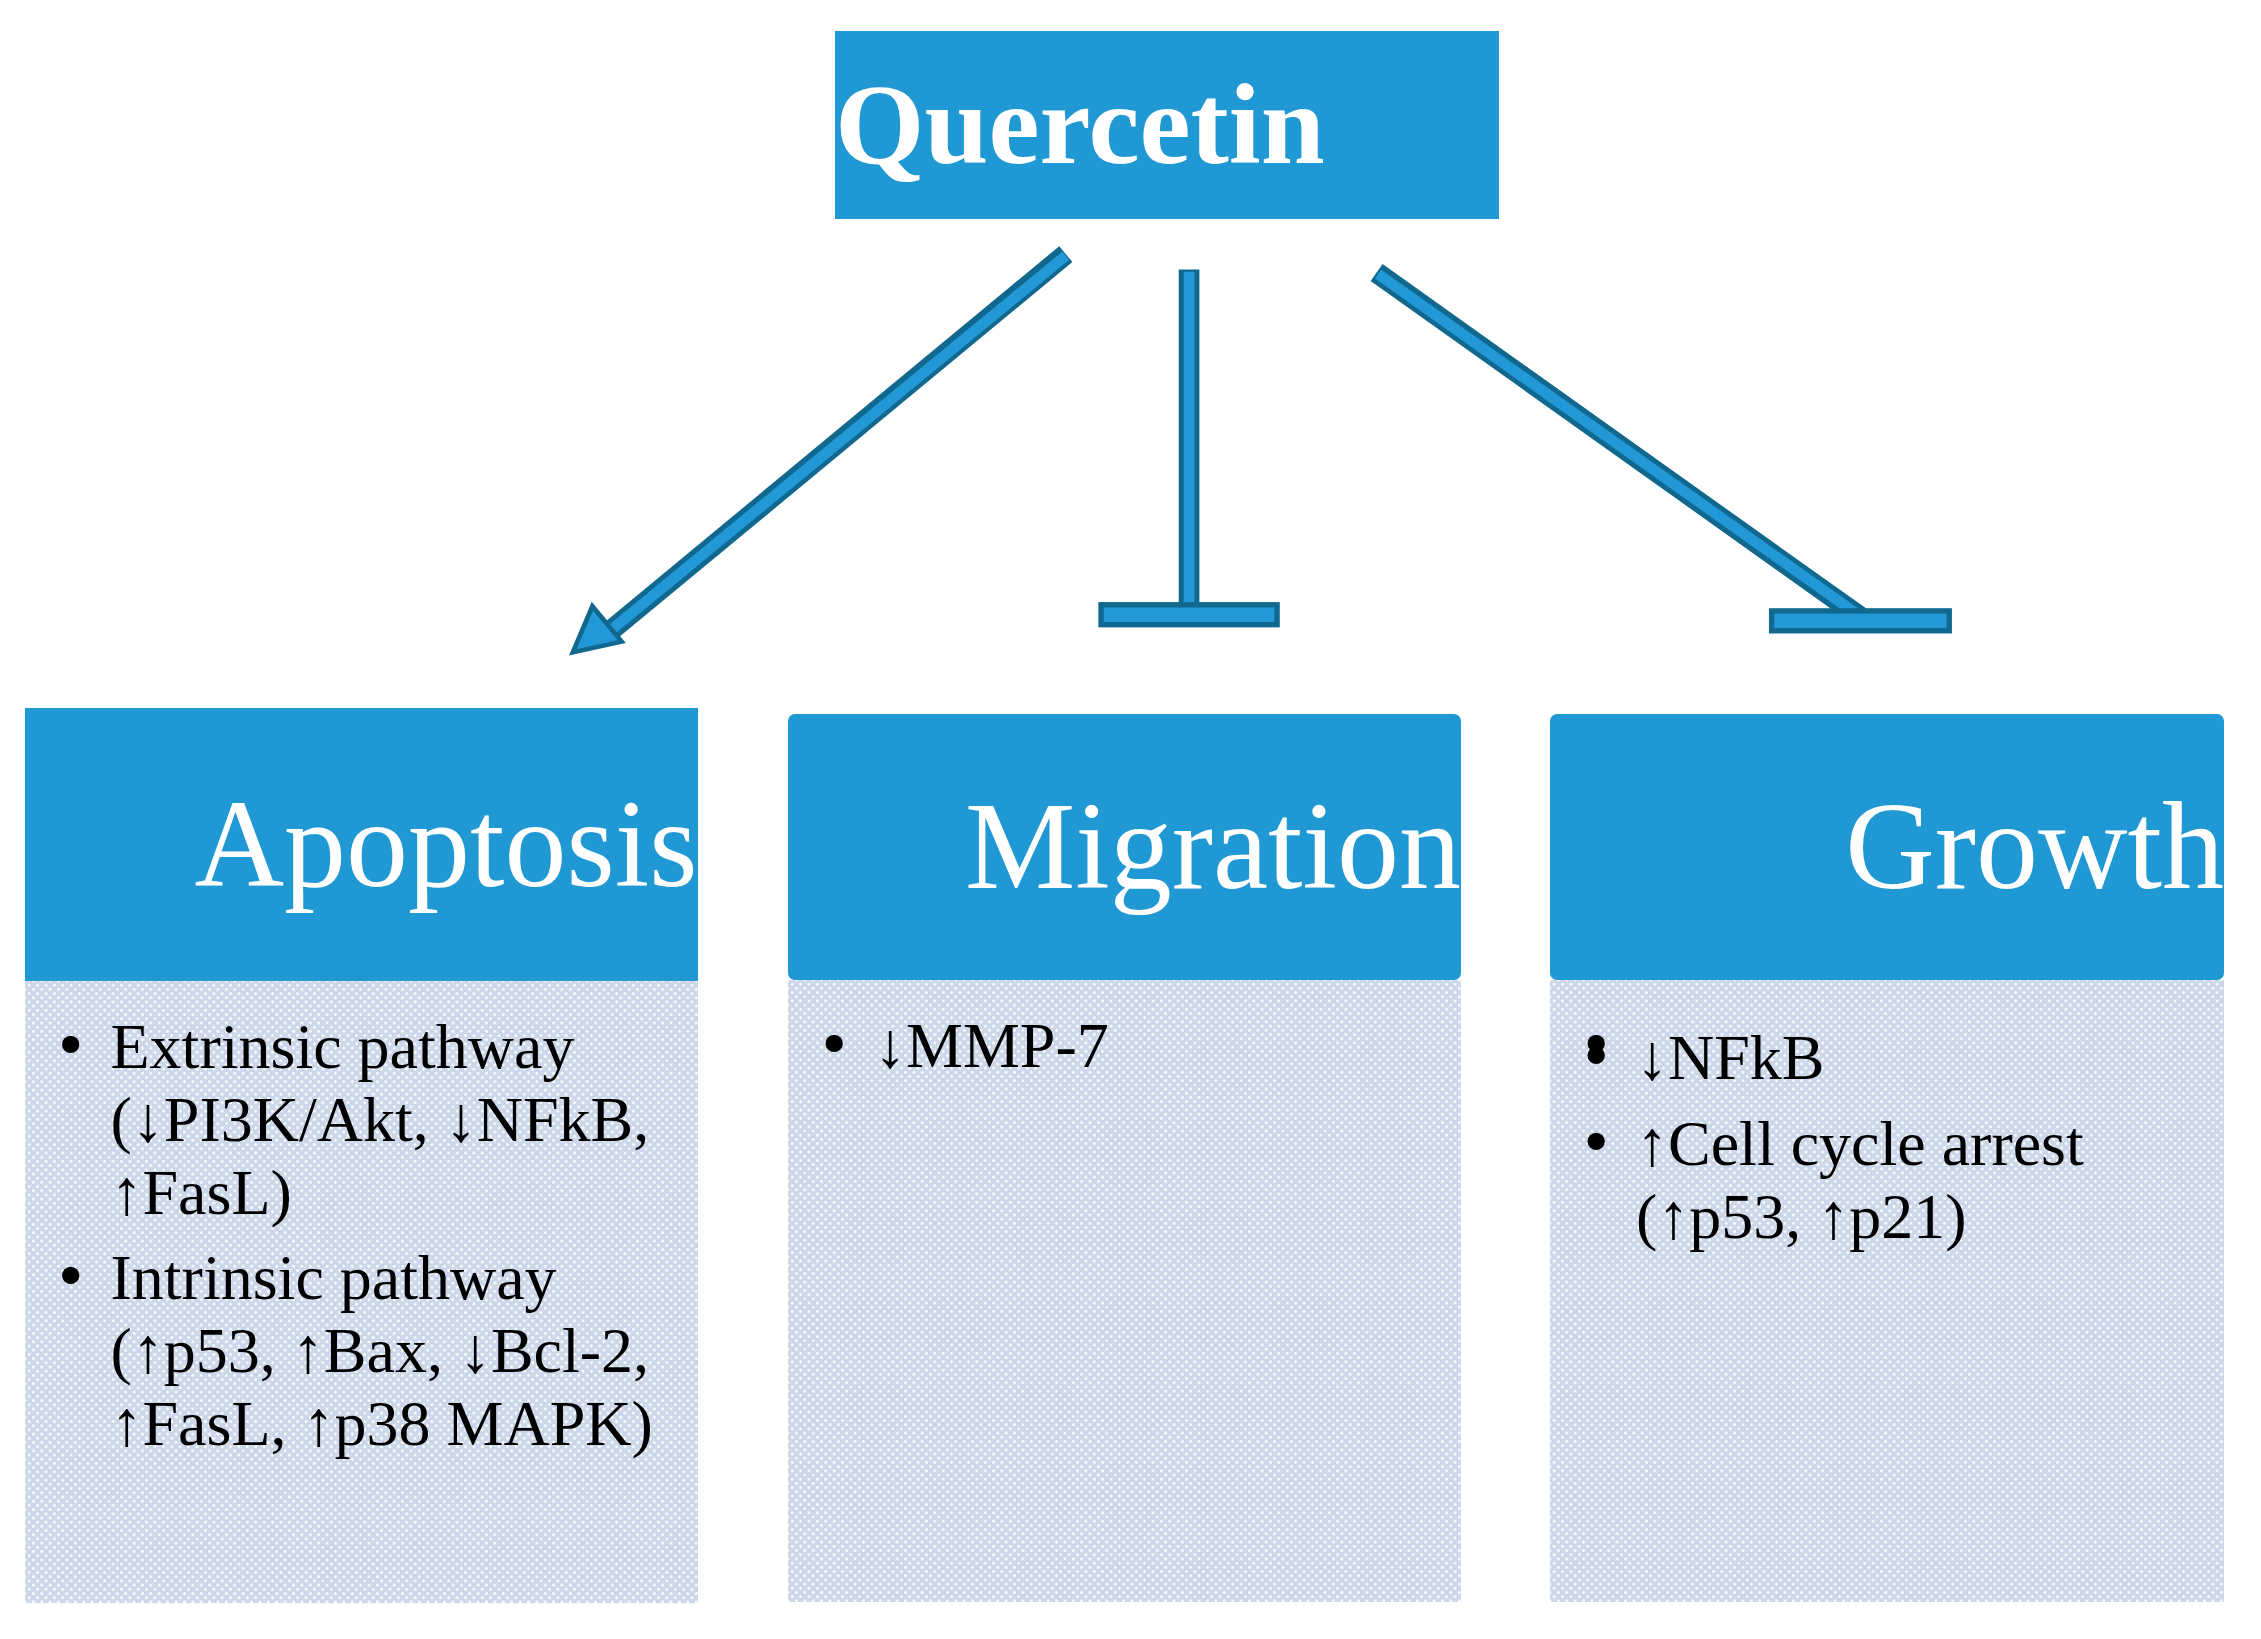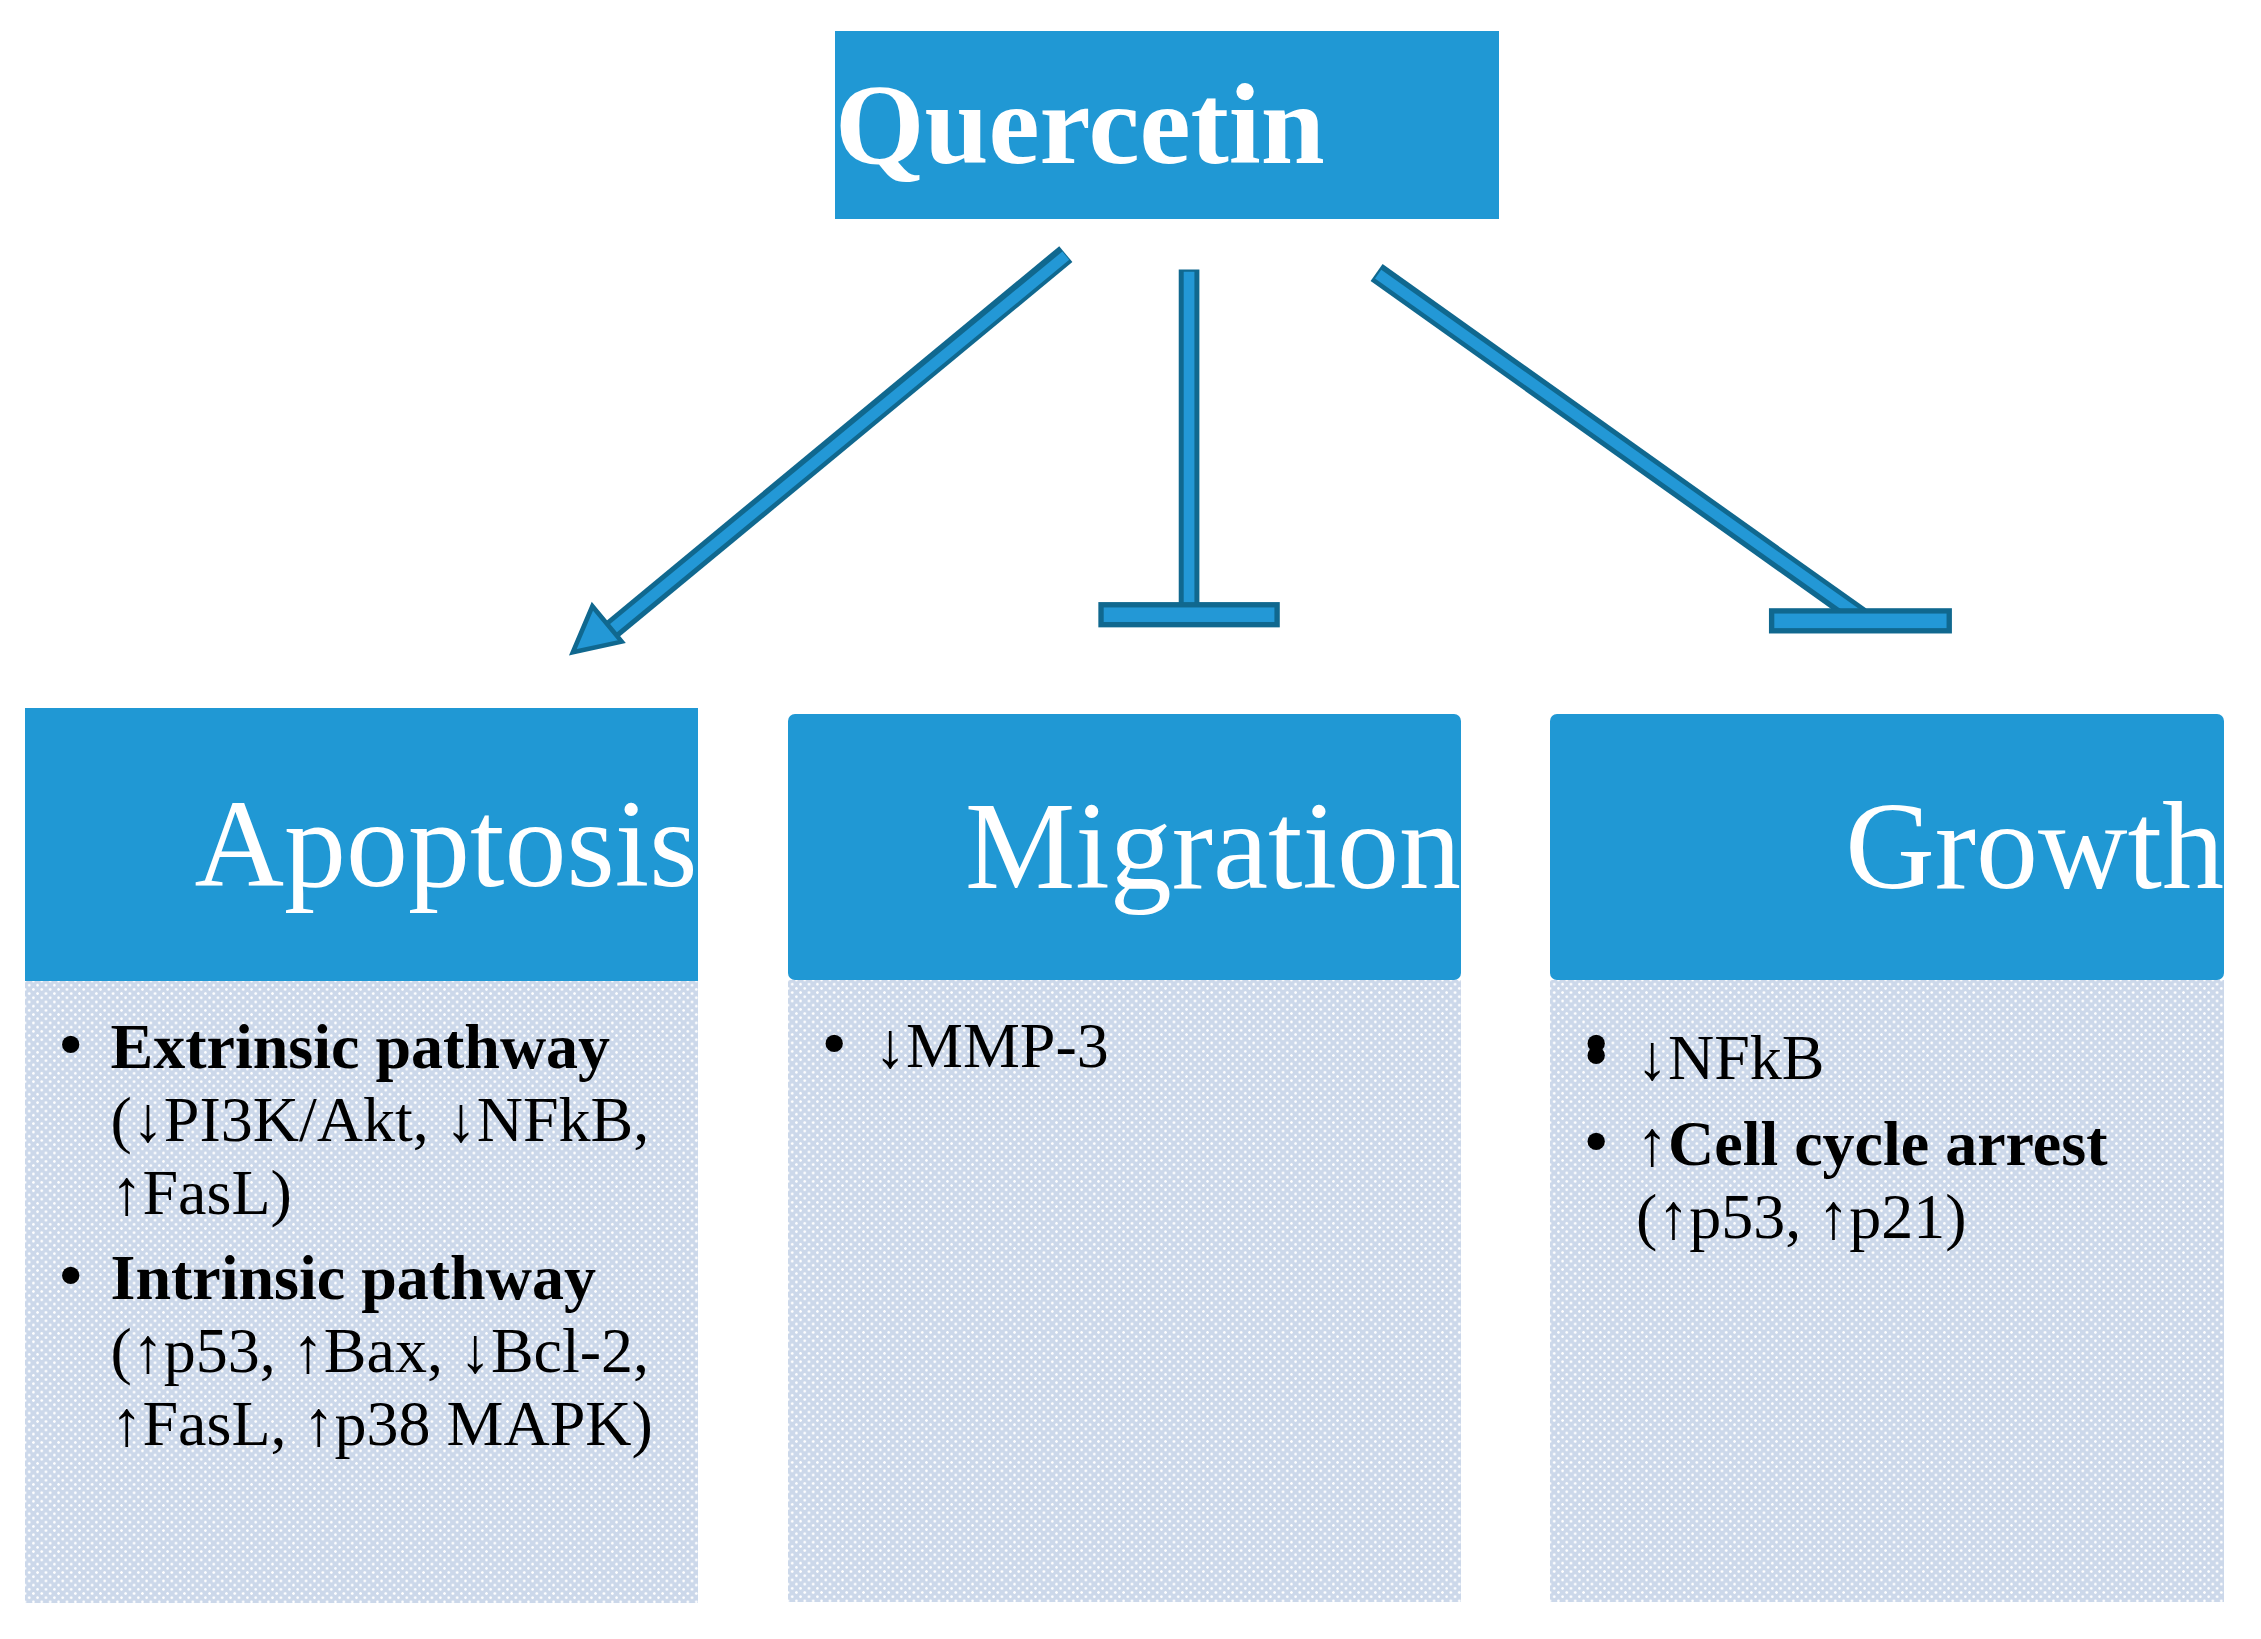--- a/index.html
+++ b/index.html
@@ -44,21 +44,21 @@
     color:#000000;
   }
   .box-body ul{
     list-style:none;margin:0;
     padding:29px 34px 0 0;
     font-size:64px;line-height:73px;
   }
   .box-body li{position:relative;padding-left:86px;}
   .box-body li + li{margin-top:12.3px;}
   .marker{position:absolute;left:35px;top:-3.1px;font-weight:bold;}
-  .b{font-weight:bold;}
+  .b{font-weight:normal;}
 </style>
 </head>
 <body>
 
 <div class="canvas">
 
   <svg class="connectors" width="2261" height="1639" viewBox="0 0 2953 2141">
     <g>
       <line class="shaft-dark" x1="1392" y1="332" x2="790" y2="830"></line>
       <line class="shaft-lite" x1="1392" y1="334" x2="792" y2="828"></line>
@@ -92,21 +92,21 @@
         </li>
       </ul>
     </div>
   </div>
 
   <div class="box box-migration">
     <div class="box-header">Migration</div>
     <div class="box-body">
       <ul>
         <li>
-          <span class="marker">•</span><span>↓MMP-3</span><span class="b"></span><span></span>
+          <span class="marker">•</span><span>↓MMP-7</span><span class="b"></span><span></span>
         </li>
       </ul>
     </div>
   </div>
 
   <div class="box box-growth">
     <div class="box-header">Growth</div>
     <div class="box-body">
       <ul>
         <li>

